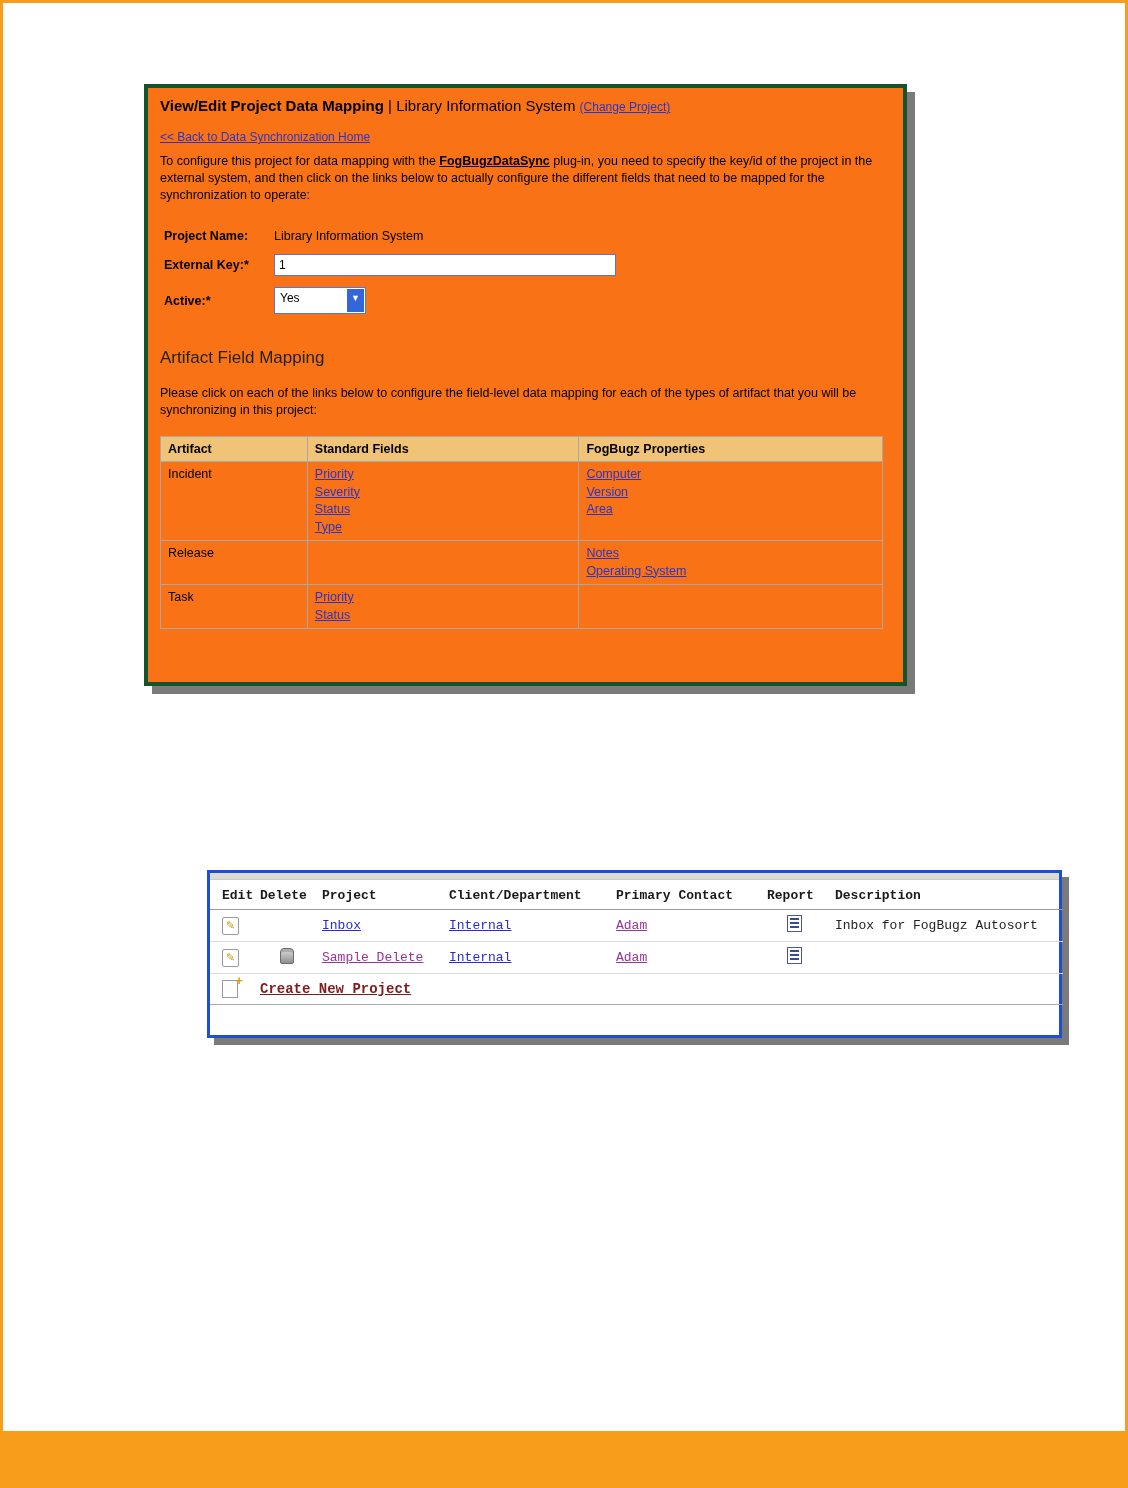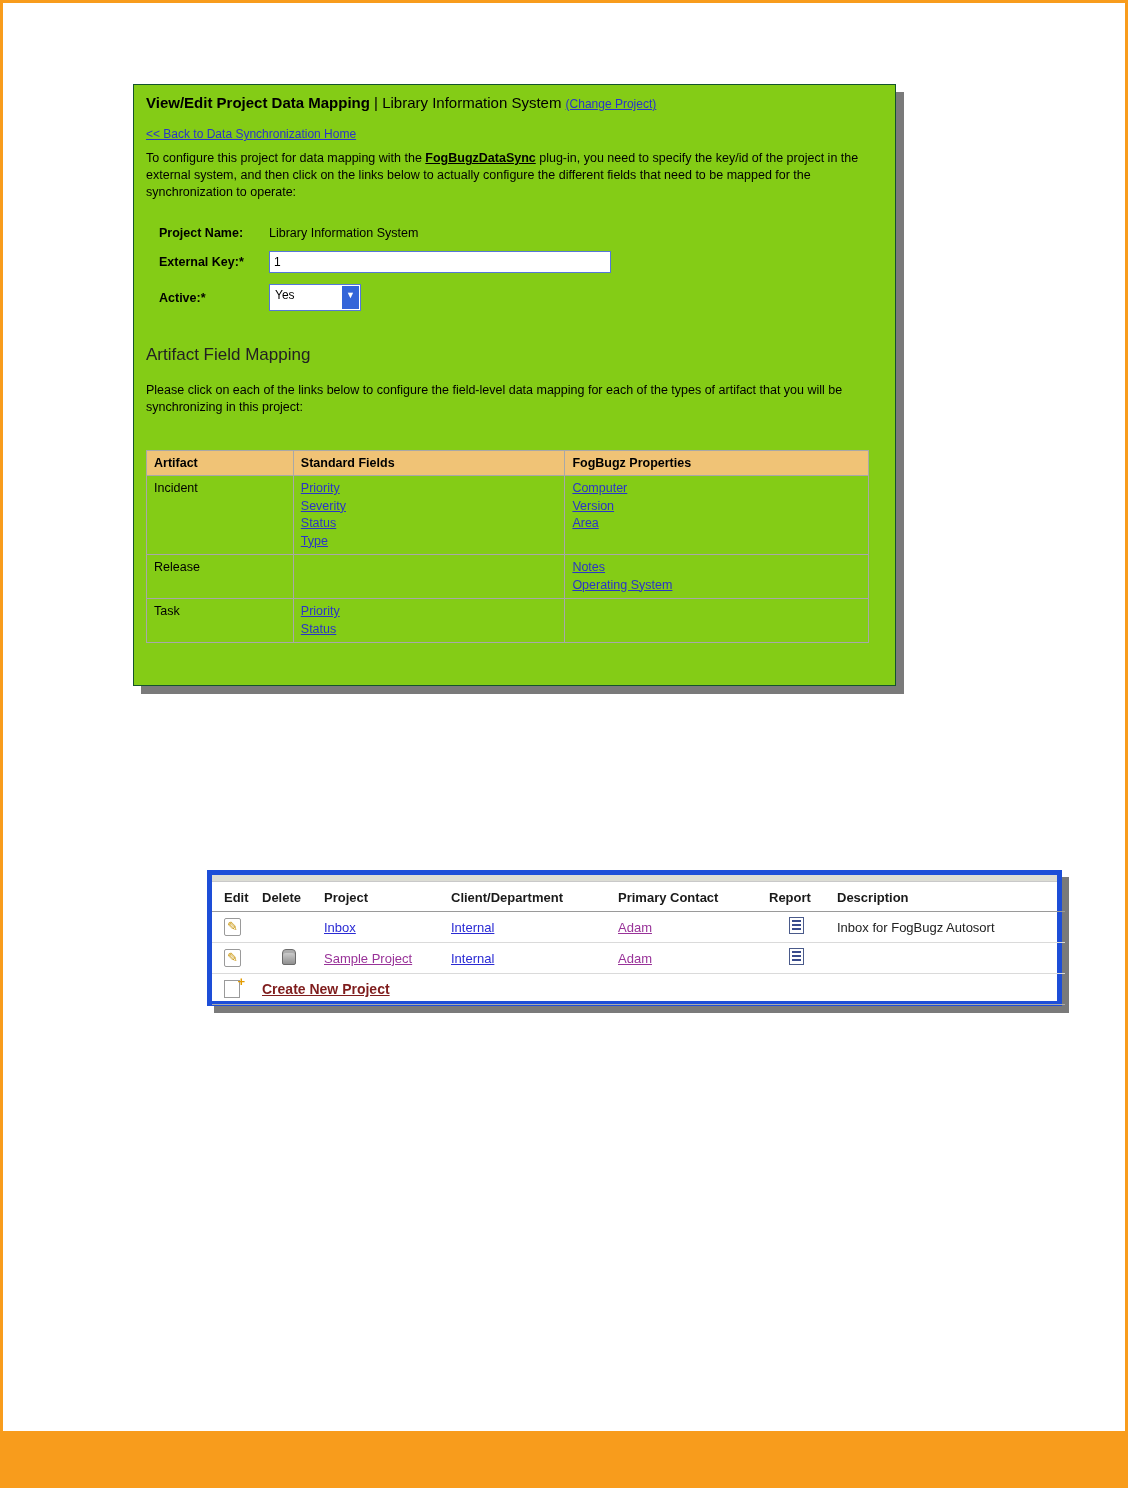--- a/index.html
+++ b/index.html
@@ -5,33 +5,33 @@
   html,body{margin:0;padding:0;}
   body{
     width:1128px;height:1488px;position:relative;overflow:hidden;
     background:#ffffff;font-family:"Liberation Sans",sans-serif;color:#000;
   }
   .frame{position:absolute;inset:0;border:3px solid #F89C1C;pointer-events:none;z-index:60;}
   .footer-bar{position:absolute;left:0;right:0;bottom:0;height:57px;background:#F89C1C;z-index:50;}
 
   
   .mapping-panel{
-    position:absolute;left:133px;top:84px;width:763px;height:602px;box-sizing:border-box;
-    background:#84cc16;border:1px solid #14532d;box-shadow:8px 8px 0 #7a7a7a;
+    position:absolute;left:144px;top:84px;width:763px;height:602px;box-sizing:border-box;
+    background:#f97316;border:4px solid #14532d;box-shadow:8px 8px 0 #7a7a7a;
     padding:8px 12px;
   }
   .panel-title{font-size:15px;line-height:20px;}
   .t-bold{font-weight:bold;}
   .t-change{font-size:12px;color:#2A35C8;text-decoration:underline;cursor:pointer;}
   .lnk{color:#2A35C8;text-decoration:underline;cursor:pointer;}
   .back-link{display:inline-block;margin-top:13px;font-size:12px;}
   .intro{margin-top:8px;font-size:12.5px;line-height:17px;width:744px;}
   .fb-link{font-weight:bold;text-decoration:underline;color:#000;cursor:pointer;}
 
-  .form{margin-top:25px;margin-left:13px;}
+  .form{margin-top:25px;margin-left:4px;}
   .form-row{display:flex;align-items:center;margin-bottom:11px;}
   .form-label{flex:0 0 110px;font-weight:bold;font-size:12.5px;}
   .form-value{font-size:12.5px;}
   .key-input{
     width:332px;height:20px;border:1px solid #5577D9;background:#fff;
     font-family:"Liberation Sans",sans-serif;font-size:12px;padding:0 4px;
   }
   .select{position:relative;display:inline-block;width:92px;height:27px;border:1px solid #5577D9;background:#fff;box-sizing:border-box;}
   .sel-text{position:absolute;left:5px;top:3px;font-size:12px;}
   .sel-arrow{position:absolute;right:1px;top:1px;bottom:1px;width:17px;background:#3465D9;color:#fff;
@@ -39,33 +39,33 @@
   .update-row{margin-left:113px;margin-top:14px;}
   .update-btn{
     display:inline-block;background:#F6C26E;border:1px solid #8C5A00;box-shadow:1px 1px 0 #8a8a8a;
     padding:3px 12px 4px 8px;font-size:12px;font-weight:bold;cursor:pointer;
   }
   .update-arrow{color:#7A3B00;font-size:9px;margin-right:5px;}
 
   .section-heading{margin-top:34px;font-size:17px;color:#222;}
   .section-intro{margin-top:17px;font-size:12.5px;line-height:17px;width:744px;}
 
-  .map-table{margin-top:34px;border-collapse:collapse;width:723px;font-size:12.5px;}
+  .map-table{margin-top:17px;border-collapse:collapse;width:723px;font-size:12.5px;}
   .map-table th{
     background:#F0C376;border:1px solid #A8A8A8;text-align:left;
     padding:5px 7px;font-size:12.5px;font-weight:bold;
   }
   .map-table td{border:1px solid #A8A8A8;padding:4px 7px;vertical-align:top;line-height:17.5px;}
   .cell-link{display:block;width:max-content;color:#2A35C8;text-decoration:underline;cursor:pointer;}
 
   
   .projects-panel{
-    position:absolute;left:207px;top:870px;width:855px;height:136px;box-sizing:border-box;
-    background:#fff;border:5px solid #1d4ed8;box-shadow:7px 7px 0 #7a7a7a;
-    font-family:Liberation Sans, sans-serif;
+    position:absolute;left:207px;top:870px;width:855px;height:168px;box-sizing:border-box;
+    background:#fff;border:3px solid #1d4ed8;box-shadow:7px 7px 0 #7a7a7a;
+    font-family:Liberation Mono, monospace;
   }
   .panel-strip{height:6px;background:#DCDCD4;border-bottom:1px solid #C9C9C9;}
   .proj-table{border-collapse:collapse;width:100%;font-size:13px;color:#1a1a1a;margin-top:2px;table-layout:fixed;}
   .proj-table th{
     font-weight:bold;text-align:left;padding:6px 4px;font-size:13px;white-space:nowrap;
     border-bottom:1px solid #9a9a9a;
   }
   .proj-table td{padding:5px 4px;vertical-align:middle;white-space:nowrap;overflow:hidden;}
   .proj-table tr.data-row td{border-bottom:1px solid #DADADA;height:20px;}
   .proj-table tr.create-row td{border-bottom:1px solid #ABABAB;padding:6px 4px;}
@@ -212,21 +212,21 @@
       <td class="c-delete"></td>
       <td><span class="lk-blue">Inbox</span></td>
       <td><span class="lk-blue">Internal</span></td>
       <td><span class="lk-purple">Adam</span></td>
       <td class="c-report"><span class="report-icon"></span></td>
       <td><span class="desc-text">Inbox for FogBugz Autosort</span></td>
     </tr>
     <tr class="data-row">
       <td class="c-edit"><span class="edit-icon">✎</span></td>
       <td class="c-delete"><span class="delete-icon"></span></td>
-      <td><span class="lk-purple">Sample Project</span></td>
+      <td><span class="lk-purple">Sample Delete</span></td>
       <td><span class="lk-blue">Internal</span></td>
       <td><span class="lk-purple">Adam</span></td>
       <td class="c-report"><span class="report-icon"></span></td>
       <td><span class="desc-text"></span></td>
     </tr>
     <tr class="create-row">
       <td class="c-edit">
         <span class="create-icon"><span class="plus">+</span></span>
       </td>
       <td colspan="6"><span class="create-link">Create New Project</span></td>

